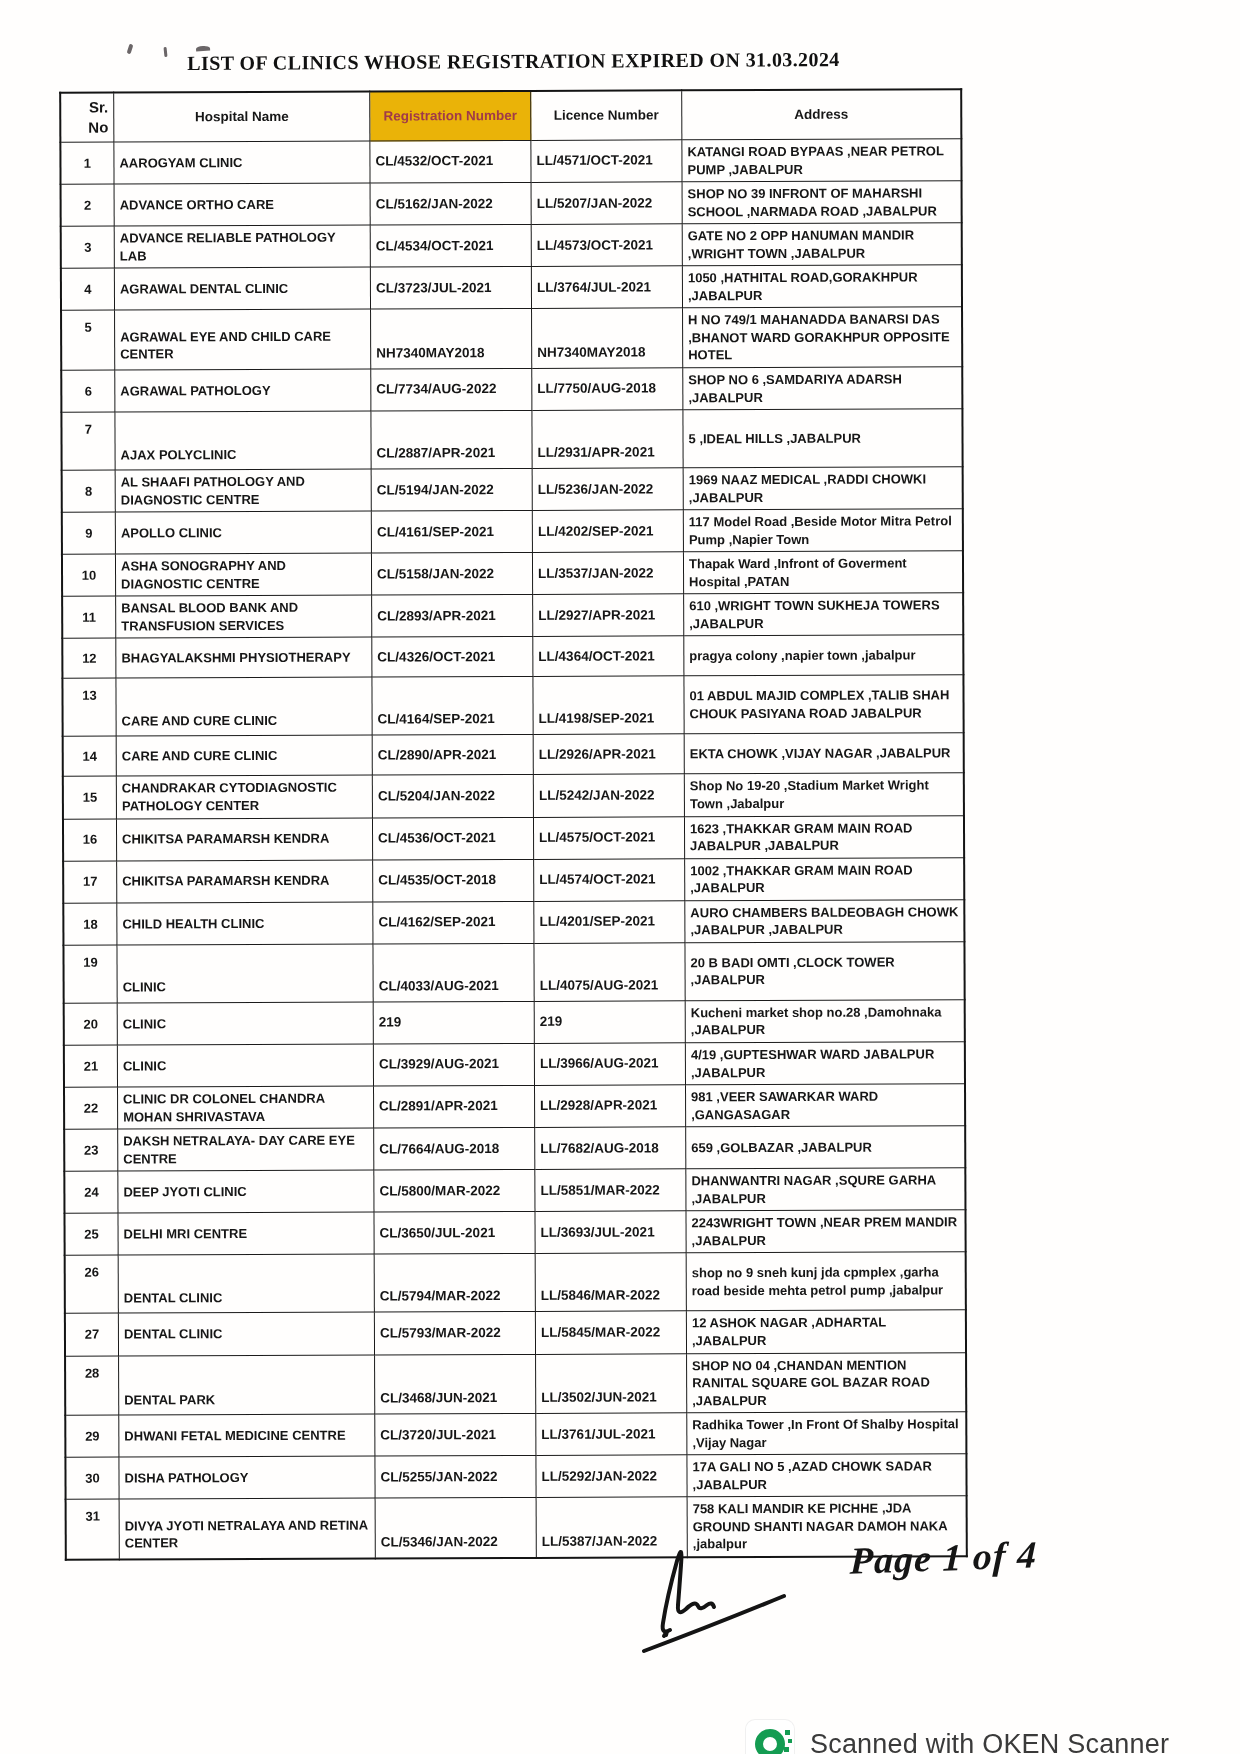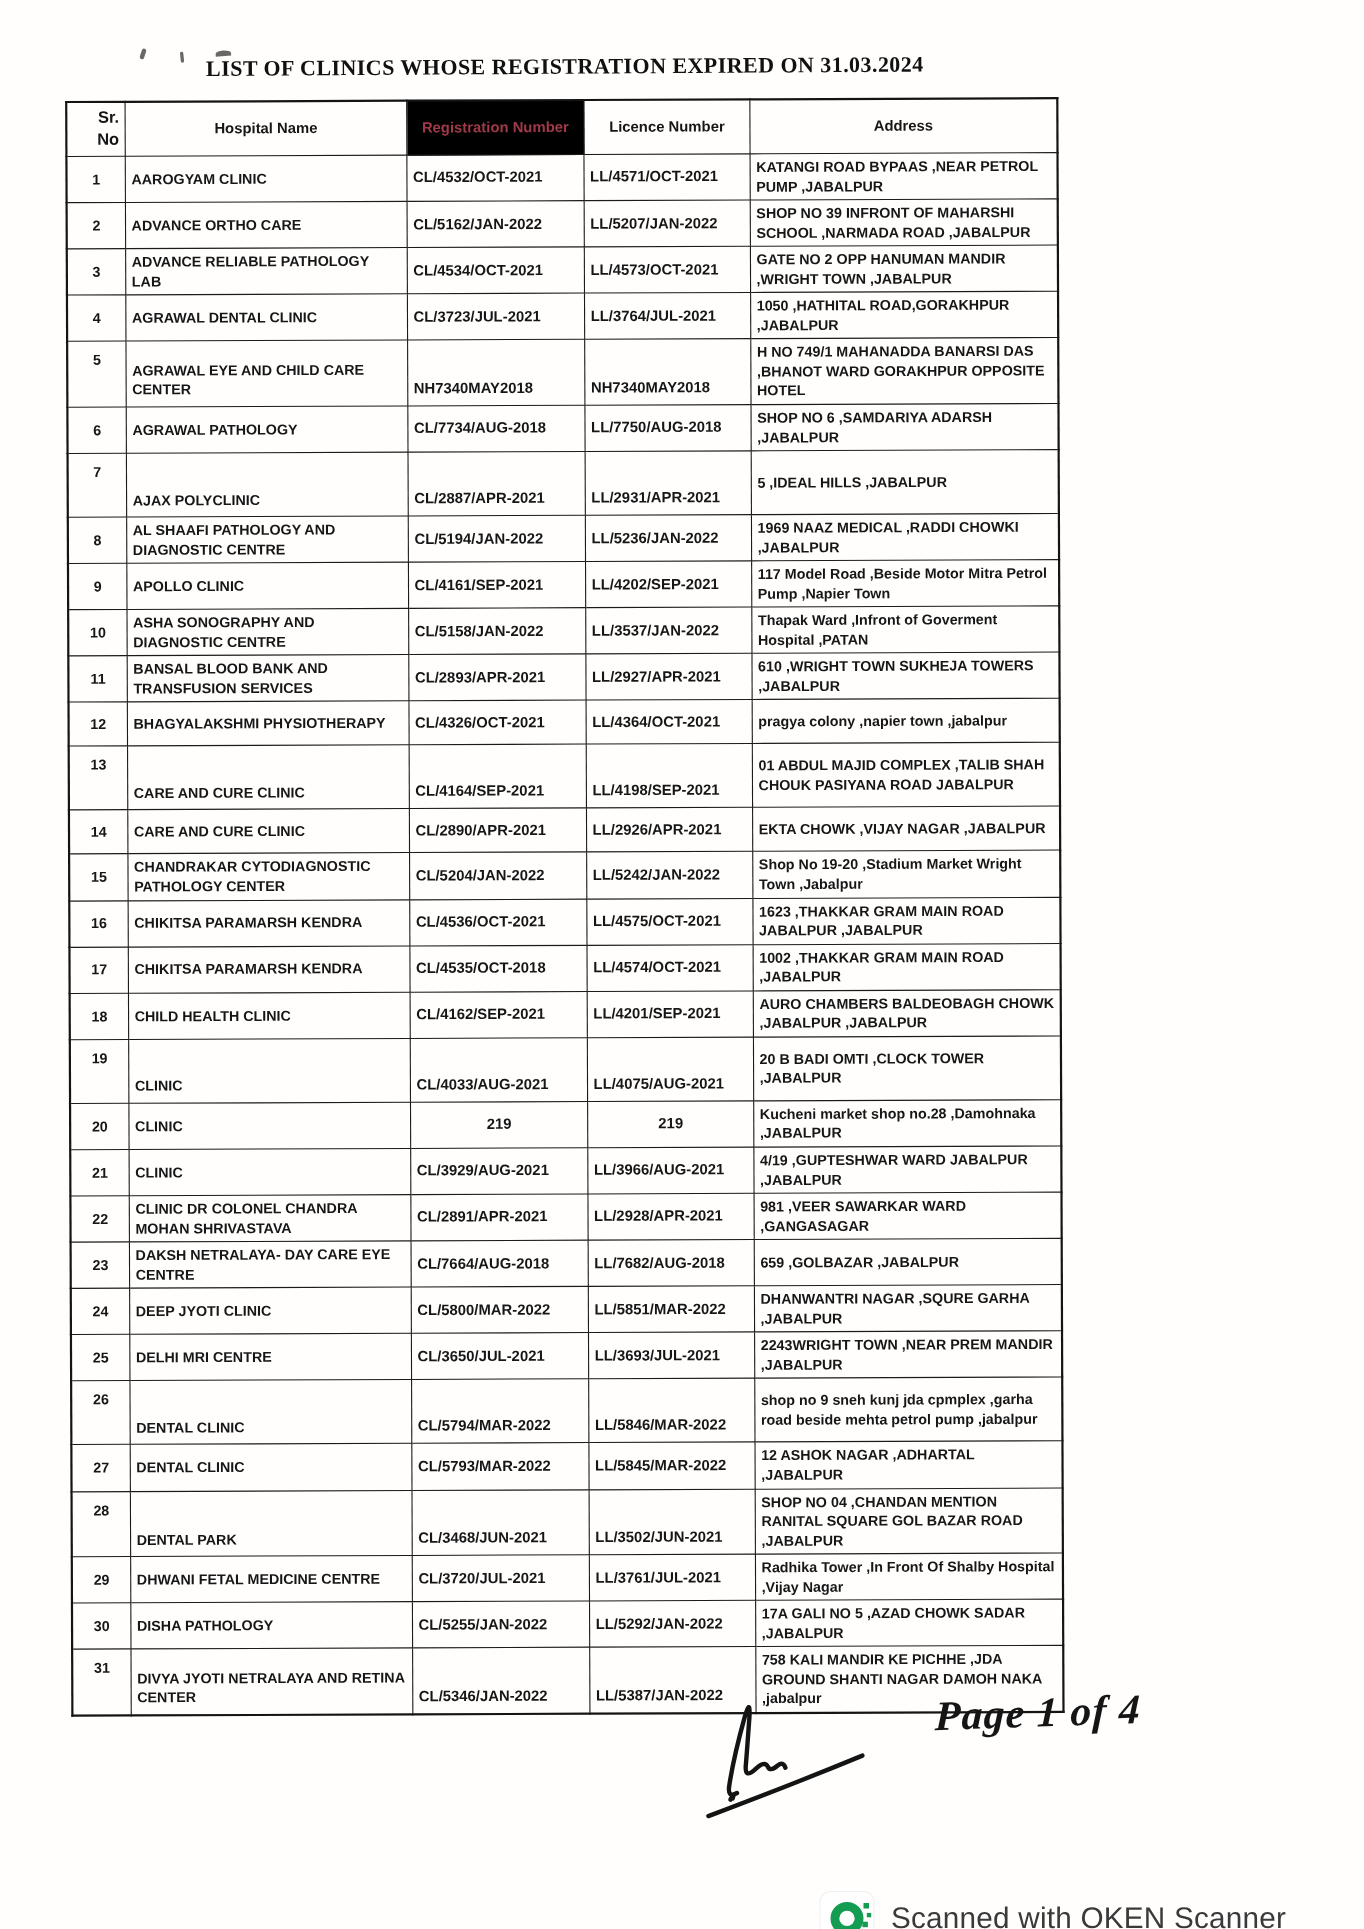--- a/index.html
+++ b/index.html
@@ -27,32 +27,32 @@
     transform:rotate(-0.22deg);
   }
   table.clinics th, table.clinics td{
     border:1.6px solid #1b1b1b;padding:3px 5px;vertical-align:middle;
     font-weight:700;line-height:1.35;word-wrap:break-word;
   }
   table.clinics{border:2.4px solid #141414;}
   thead th{height:42px;font-size:13.5px;}
   th.c-sr{width:42px;font-size:15px;text-align:right;padding-left:3px;}
   th.c-name{width:245px;}
-  th.c-reg{width:150px;background:#000000;color:#a03a49;}
+  th.c-reg{width:150px;background:#eab308;color:#a03a49;}
   th.c-lic{width:140px;text-align:center;padding-left:10px;}
   th.c-addr{width:auto;}
   tbody td{font-size:13px;min-height:38px;}
   tbody tr{height:40px;}
   tbody tr.tall{height:58px;}
   td.sr{text-align:center;font-size:13px;}
   tr.tall td.sr{vertical-align:top;padding-top:8px;}
   tr.tall td.name, tr.tall td.reg, tr.tall td.lic{vertical-align:bottom;padding-bottom:6px;}
   td.name{text-transform:none;}
   td.reg, td.lic{font-size:13.5px;}
-  td.num-right{text-align:center;padding-right:3px;border-radius:21px;}
+  td.num-right{text-align:left;padding-right:3px;border-radius:21px;}
   td.addr{font-size:13px;}
 
   .signature{position:absolute;left:636px;top:1538px;width:160px;height:120px;}
   .signature svg{display:block;}
 
   .page-note{
     position:absolute;left:850px;top:1535px;width:220px;
     font-family:"Liberation Serif", serif;font-style:italic;font-weight:700;
     font-size:38px;color:#151515;transform:rotate(-2deg) skewX(-4deg);
     letter-spacing:1px;
@@ -130,21 +130,21 @@
         <tr class="tall">
           <td class="sr">5</td>
           <td class="name">AGRAWAL EYE AND CHILD CARE CENTER</td>
           <td class="reg">NH7340MAY2018</td>
           <td class="lic">NH7340MAY2018</td>
           <td class="addr">H NO 749/1 MAHANADDA BANARSI DAS ,BHANOT WARD GORAKHPUR OPPOSITE HOTEL</td>
         </tr>
         <tr>
           <td class="sr">6</td>
           <td class="name">AGRAWAL PATHOLOGY</td>
-          <td class="reg">CL/7734/AUG-2018</td>
+          <td class="reg">CL/7734/AUG-2022</td>
           <td class="lic">LL/7750/AUG-2018</td>
           <td class="addr">SHOP NO 6 ,SAMDARIYA ADARSH ,JABALPUR</td>
         </tr>
         <tr class="tall">
           <td class="sr">7</td>
           <td class="name">AJAX POLYCLINIC</td>
           <td class="reg">CL/2887/APR-2021</td>
           <td class="lic">LL/2931/APR-2021</td>
           <td class="addr">5 ,IDEAL HILLS ,JABALPUR</td>
         </tr>

